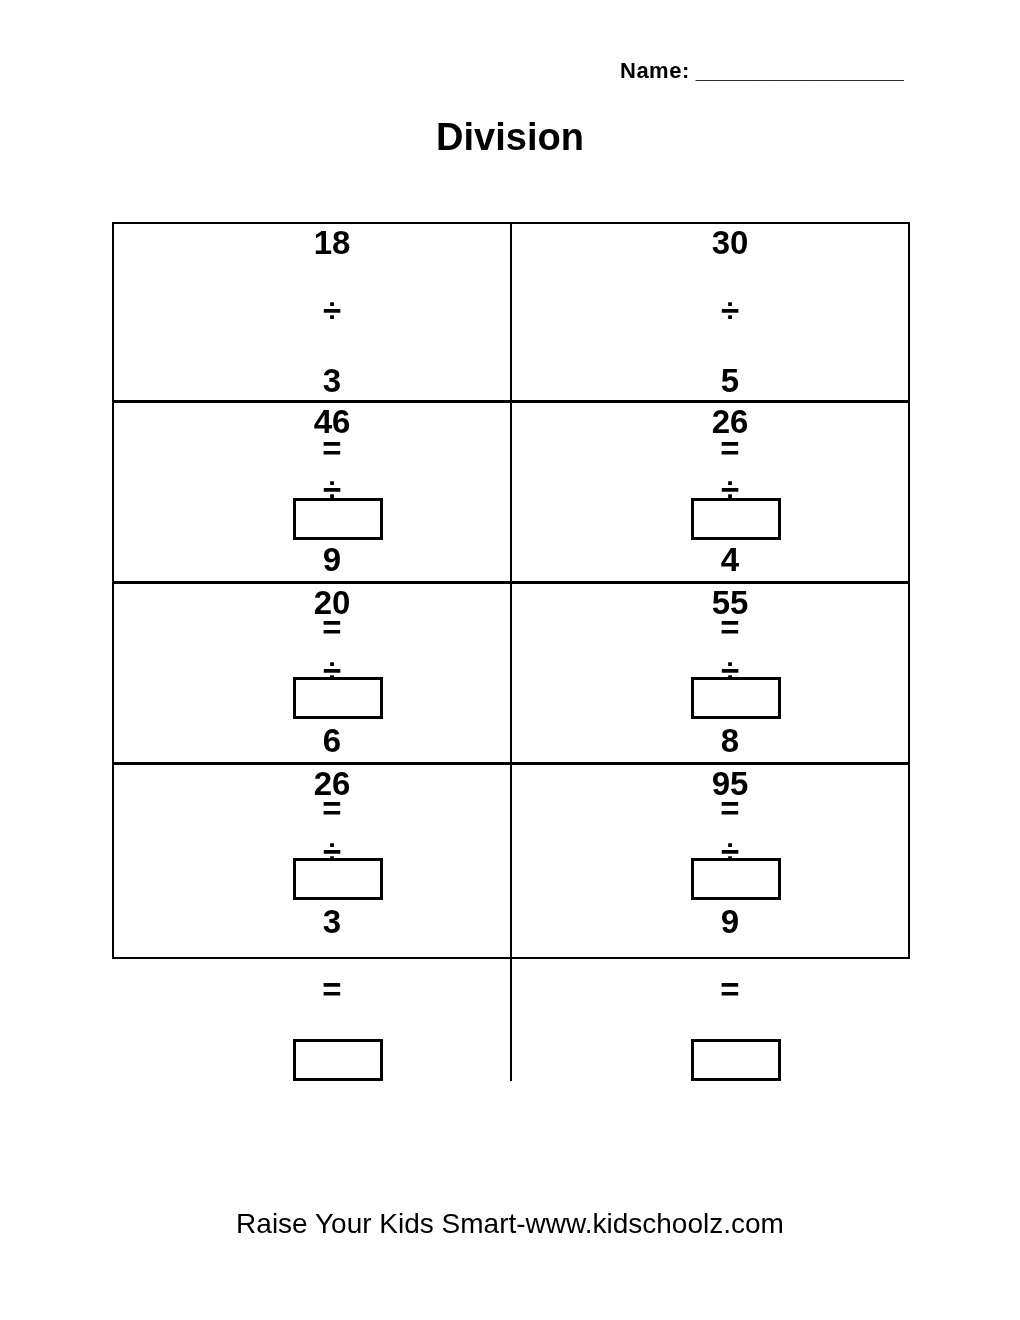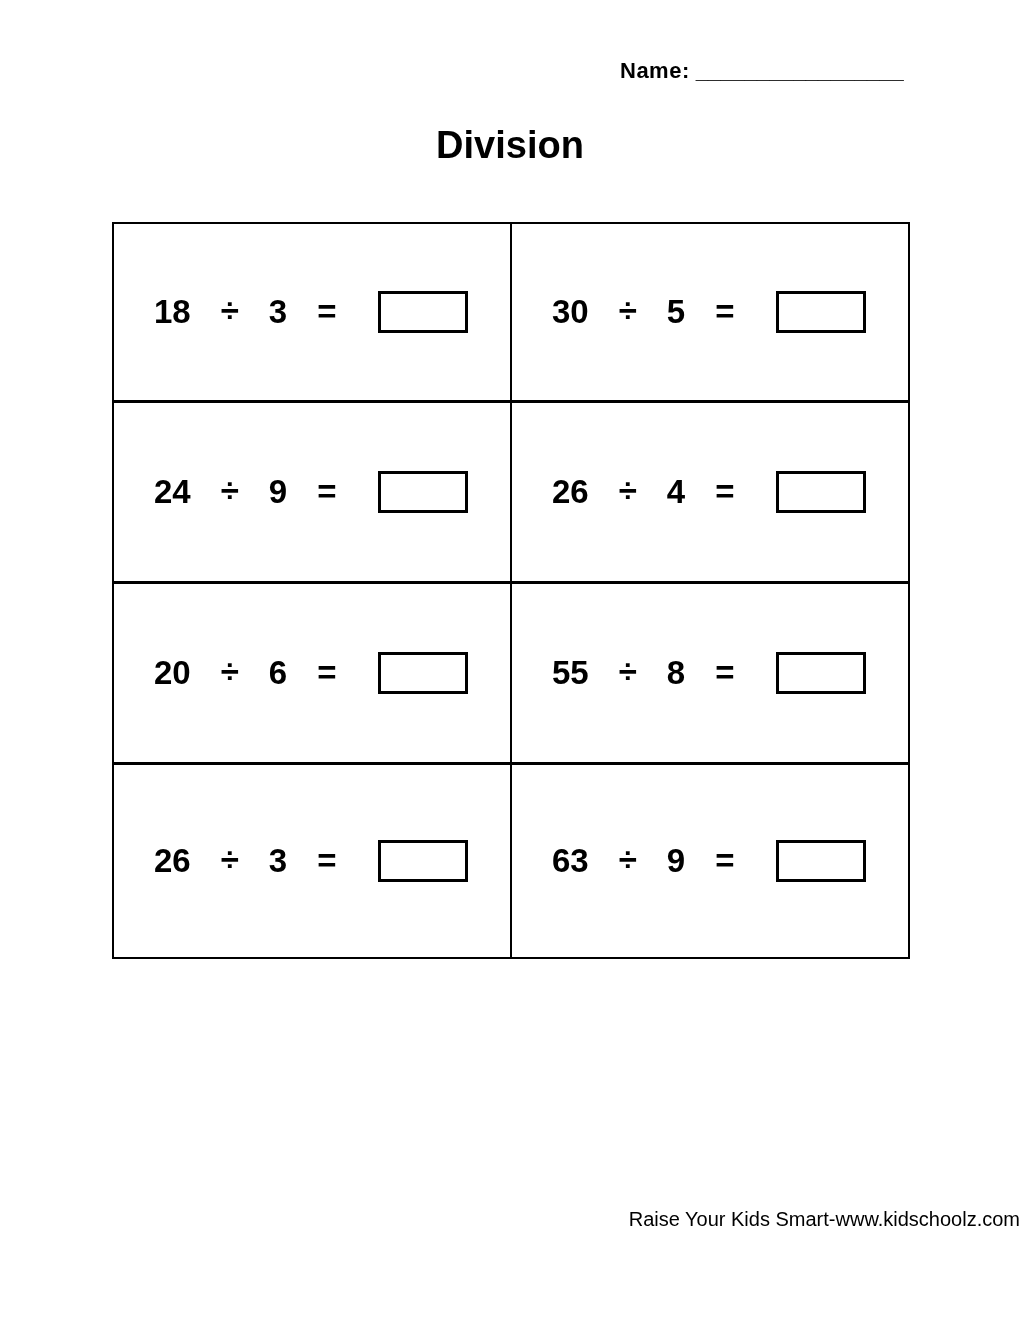--- a/index.html
+++ b/index.html
@@ -21,21 +21,21 @@
     font-size: 22px;
     white-space: nowrap;
     letter-spacing: 0.5px;
   }
   .name-label { margin-right: 6px; }
   .name-line { letter-spacing: 0px; }
 
   
   .title {
     position: absolute;
-    top: 124px; left: 0; width: 100%;
+    top: 116px; left: 0; width: 100%;
     text-align: center;
     font-size: 38px;
     font-weight: bold;
   }
 
   
   .grid {
     position: absolute;
     top: 222px; left: 112px;
     width: 798px; height: 737px;
@@ -45,38 +45,39 @@
     grid-template-rows: 179px 181px 181px 1fr;
     background: #ffffff;
   }
   .cell {
     display: flex;
     align-items: center;
     padding-left: 40px;
     gap: 30px;
     font-size: 33px;
     font-weight: bold;
+    flex-direction: column;
   }
   .cell:nth-child(odd) { border-right: 2px solid #000000; }
   .cell:nth-child(-n+6) { border-bottom: 3px solid #000000; }
   .answer-box {
     width: 90px; height: 42px;
     border: 3px solid #000000;
     background: #ffffff;
     margin-left: 12px;
     flex: none;
   }
   .op { padding-bottom: 2px; }
 
   
   .footer {
     position: absolute;
     top: 1208px; left: 0; width: 100%;
-    text-align: right;
-    font-size: 20px;
+    text-align: center;
+    font-size: 28px;
     font-weight: normal;
   }
 </style>
 </head>
 <body>
 
 <div class="page">
 
   <div class="name-row">
     <span class="name-label">Name:</span><span class="name-line">_________________</span>
@@ -93,21 +94,21 @@
         <div class="answer-box"></div>
       </div>
       <div class="cell">
         <span>30</span>
         <span class="op">÷</span>
         <span>5</span>
         <span>=</span>
         <div class="answer-box"></div>
       </div>
       <div class="cell">
-        <span>24</span>
+        <span>46</span>
         <span class="op">÷</span>
         <span>9</span>
         <span>=</span>
         <div class="answer-box"></div>
       </div>
       <div class="cell">
         <span>26</span>
         <span class="op">÷</span>
         <span>4</span>
         <span>=</span>
@@ -128,21 +129,21 @@
         <div class="answer-box"></div>
       </div>
       <div class="cell">
         <span>26</span>
         <span class="op">÷</span>
         <span>3</span>
         <span>=</span>
         <div class="answer-box"></div>
       </div>
       <div class="cell">
-        <span>63</span>
+        <span>95</span>
         <span class="op">÷</span>
         <span>9</span>
         <span>=</span>
         <div class="answer-box"></div>
       </div>
     </div>
 
   <div class="footer">Raise Your Kids Smart-www.kidschoolz.com</div>
 
 </div>

